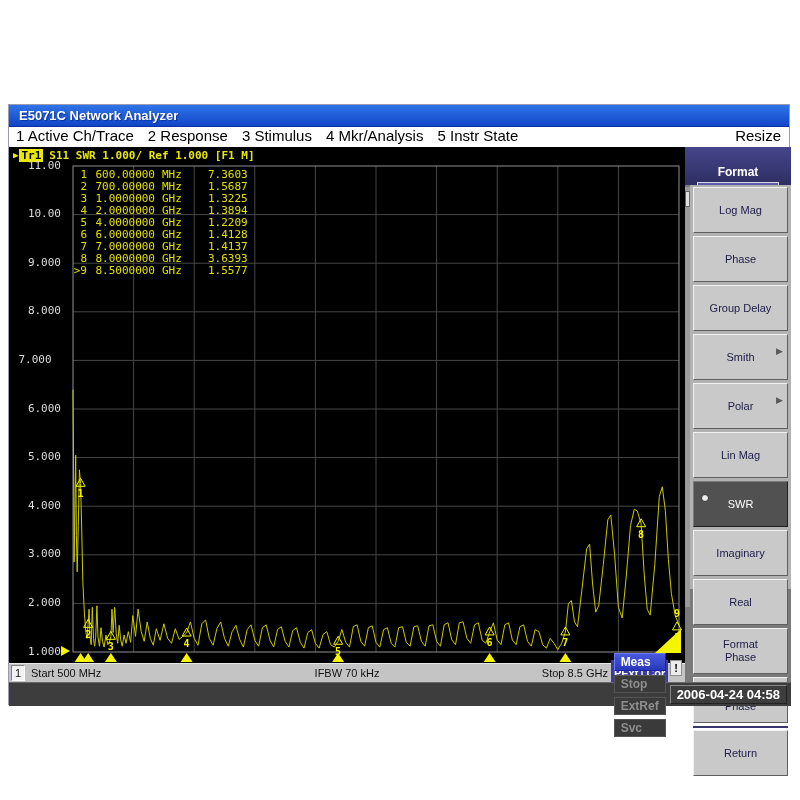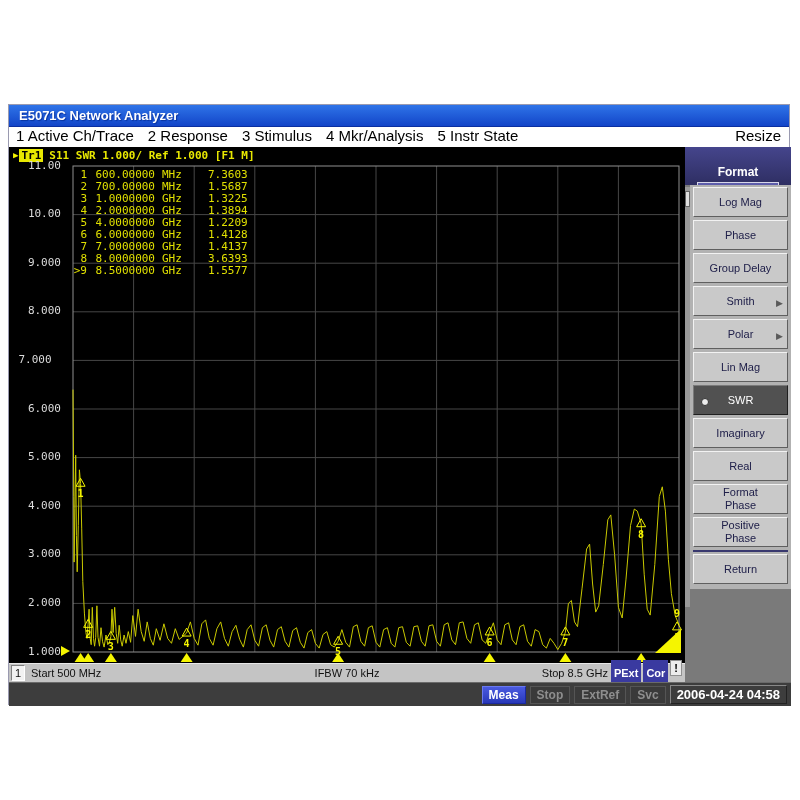--- a/index.html
+++ b/index.html
@@ -40,21 +40,21 @@
   .sys-item.active{color:#fff;background:linear-gradient(#4a5ae0,#2838b8);border-color:#6a7af0 #1a28a0 #1a28a0 #6a7af0;}
   .datetime{color:#fff;font-weight:bold;font-size:13px;border:1px solid;border-color:#888 #222 #222 #888;padding:1px 6px;background:#3d3d3d;}
   
   .sidebar{position:absolute;left:676px;top:42px;width:106px;height:535px;background:#7a7a7a;box-sizing:border-box;}
   .format-header{height:38px;background:linear-gradient(#45458c,#2e2e62);text-align:center;color:#fff;font-weight:bold;font-size:12px;padding-top:18px;box-sizing:border-box;}
   .fmt-value{margin:3px 12px 0 12px;background:#5d5dab;border:1px solid #d8d8ea;height:15px;line-height:15px;font-size:11px;}
   .strip{position:absolute;left:0;top:40px;width:5px;height:420px;background:#9a9a9a;}
   .strip-handle{position:absolute;left:0;top:4px;width:5px;height:16px;background:#e0e0e0;border:1px solid #666;box-sizing:border-box;}
   .softkeys{position:relative;margin:2px 3px 0 8px;background:transparent;}
   .softkeys-bg{position:absolute;left:5px;top:38px;right:0;height:404px;background:#b2b2b2;}
-  .softkey{position:relative;background:#c9c9c9;border:1px solid;border-color:#f2f2f2 #5f5f5f #5f5f5f #f2f2f2;height:30px;margin-bottom:3px;display:flex;flex-direction:column;align-items:center;justify-content:center;font-size:11px;color:#20204a;box-sizing:border-box;line-height:13px;}
+  .softkey{position:relative;background:#c9c9c9;border:1px solid;border-color:#f2f2f2 #5f5f5f #5f5f5f #f2f2f2;height:46px;margin-bottom:3px;display:flex;flex-direction:column;align-items:center;justify-content:center;font-size:11px;color:#20204a;box-sizing:border-box;line-height:13px;}
   .softkey.selected{background:#515151;color:#fff;border-color:#7a7a7a #1f1f1f #1f1f1f #7a7a7a;}
   .bullet{position:absolute;left:7px;top:12px;width:6px;height:6px;border-radius:50%;background:#ececec;border:1px solid #333;}
   .sk-arrow{position:absolute;right:4px;top:10px;color:#5a5a5a;font-size:9px;}
   .sep{height:2px;background:#38386e;margin:1px 0 2px 0;}
 </style>
 </head>
 <body>
 
 <div class="page">
   <div class="window">
@@ -220,21 +220,21 @@
         <span>Stop 8.5 GHz</span>
         <span id="badges" style="display:flex;gap:2px;">
             <span class="badge-blue">PExt</span>
             <span class="badge-blue">Cor</span>
             <span class="badge-white">!</span>
           </span>
       </span>
     </div>
 
     <div class="sysbar">
-      <div id="sys-items" style="display:flex;gap:4px;">
+      <div id="sys-items" style="display:flex;gap:4px;flex-direction:column;">
           <span class="sys-item active">Meas</span>
           <span class="sys-item">Stop</span>
           <span class="sys-item">ExtRef</span>
           <span class="sys-item">Svc</span>
         </div>
       <span class="datetime">2006-04-24 04:58</span>
     </div>
 
   </div>
 </div>

